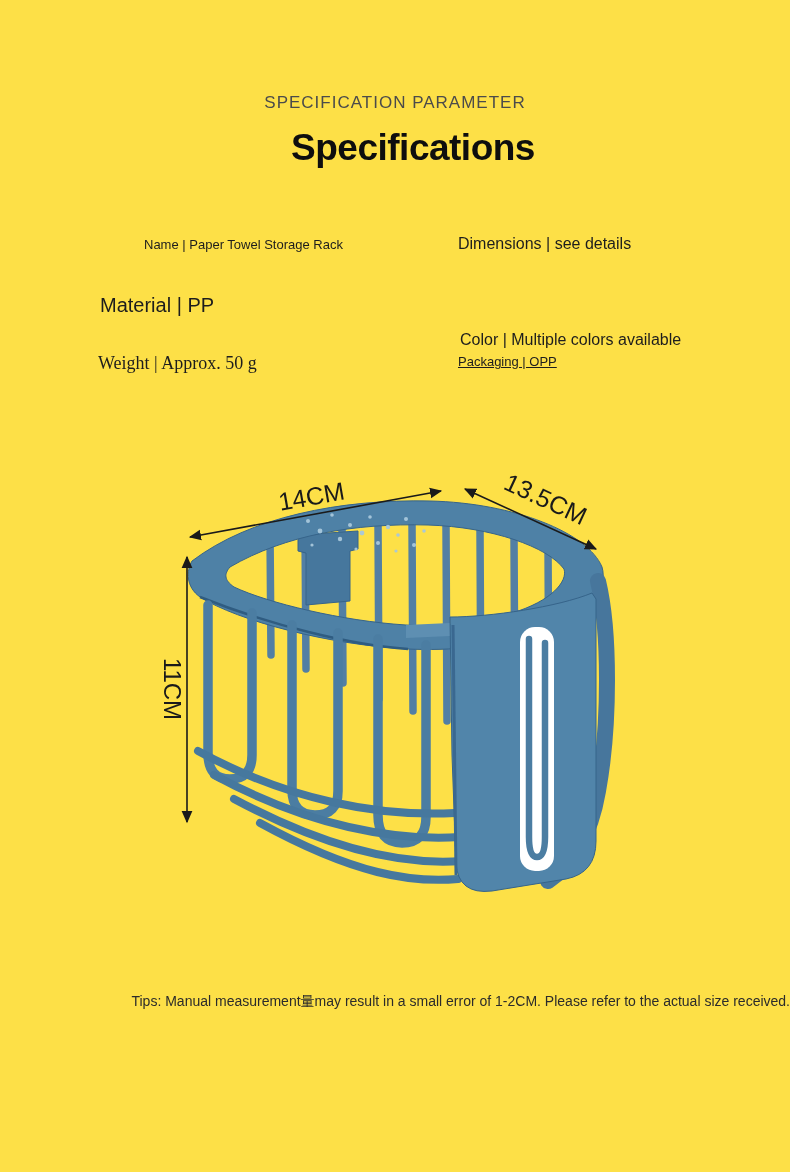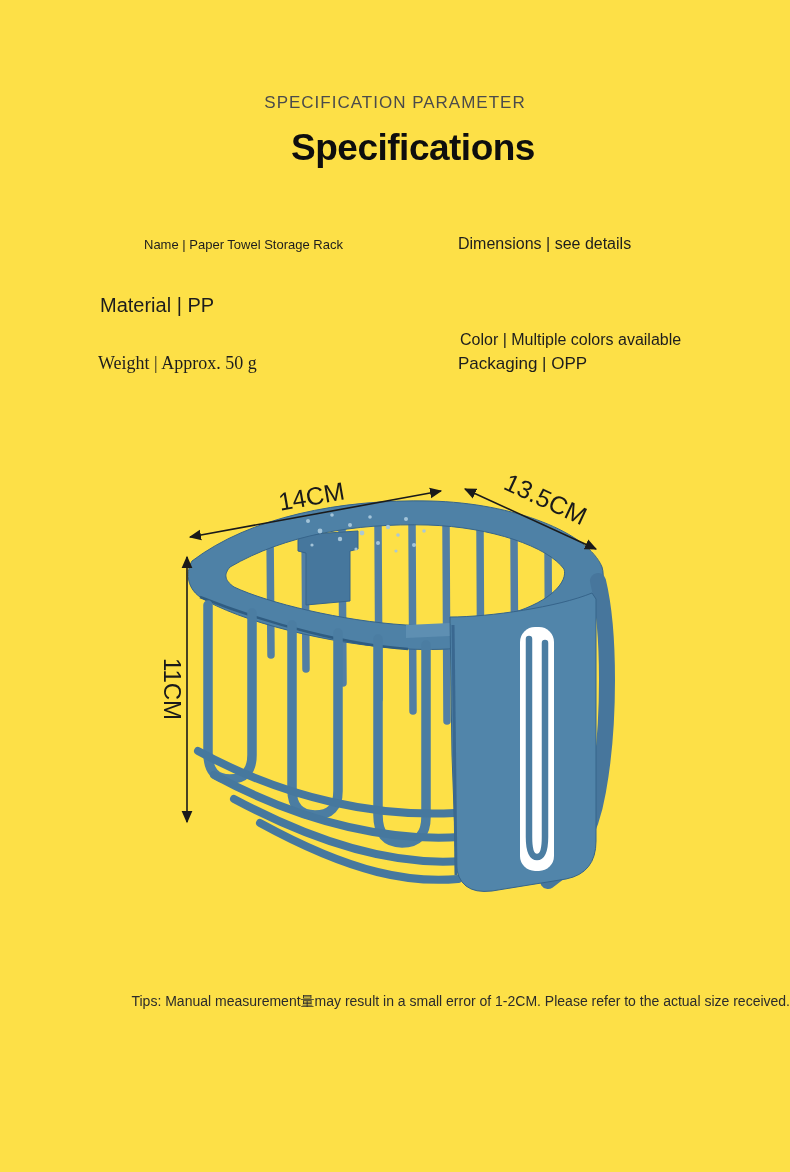--- a/index.html
+++ b/index.html
@@ -14,21 +14,21 @@
   .title{
     position:absolute;top:127px;left:0;right:0;text-align:center;
     font-size:37px;font-weight:bold;letter-spacing:-0.5px;color:#0e0e0e;margin:0;padding-left:36px;
   }
   .cell{position:absolute;white-space:nowrap;color:#1d1d1d;}
   .c-r0l{left:100px;top:237px;font-size:13px;margin-left:44px;}
   .c-r0r{left:458px;top:235px;font-size:16px;}
   .c-r1l{left:100px;top:294px;font-size:20px;text-align:center;}
   .c-r1r{left:460px;top:297px;font-size:16px;margin-top:34px;}
   .c-r2l{left:98px;top:353px;font-size:18px;font-family:Liberation Serif, serif;}
-  .c-r2r{left:458px;top:354px;font-size:17px;}
+  .c-r2r{left:458px;top:354px;font-size:13px;text-decoration:underline;}
   .figure{position:absolute;left:150px;top:455px;width:520px;height:470px;}
   .tips{
     position:absolute;top:993px;left:0;right:0;text-align:right;
     font-size:14px;color:#2b2b2b;
   }
   svg text.dim{
     font-family:"Liberation Sans", sans-serif;
     fill:#1a1a1a;
   }
 </style>

